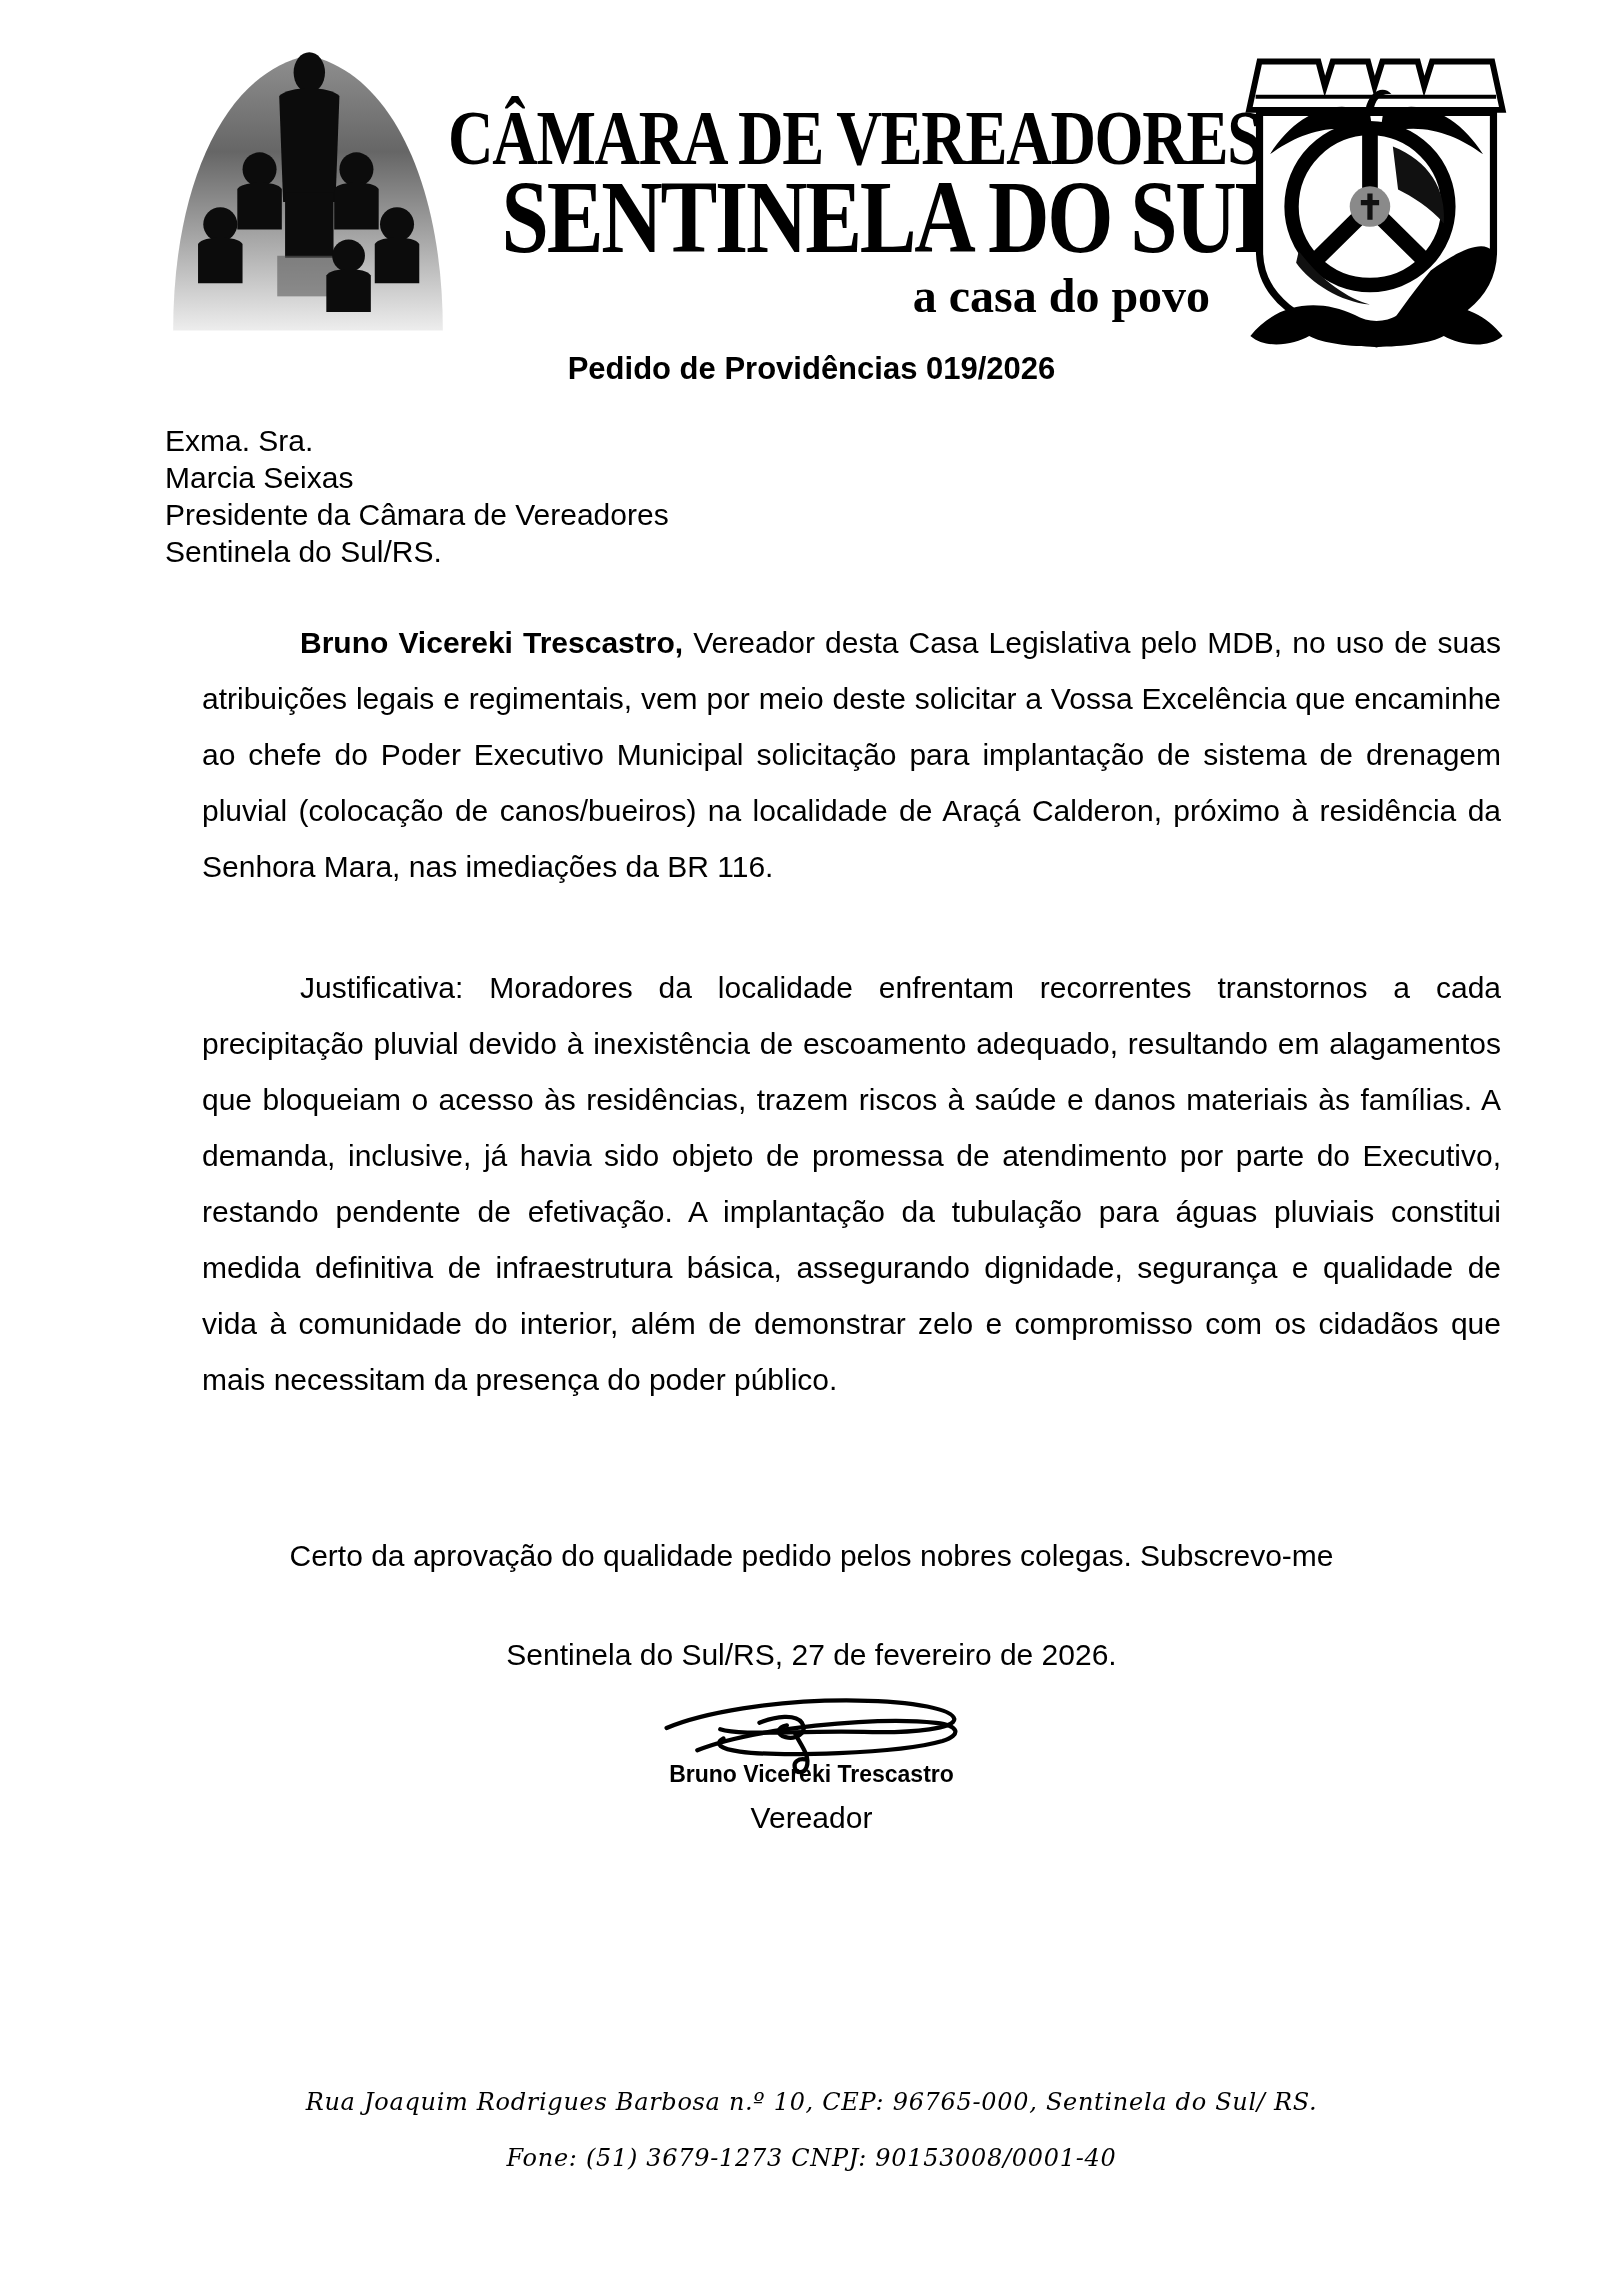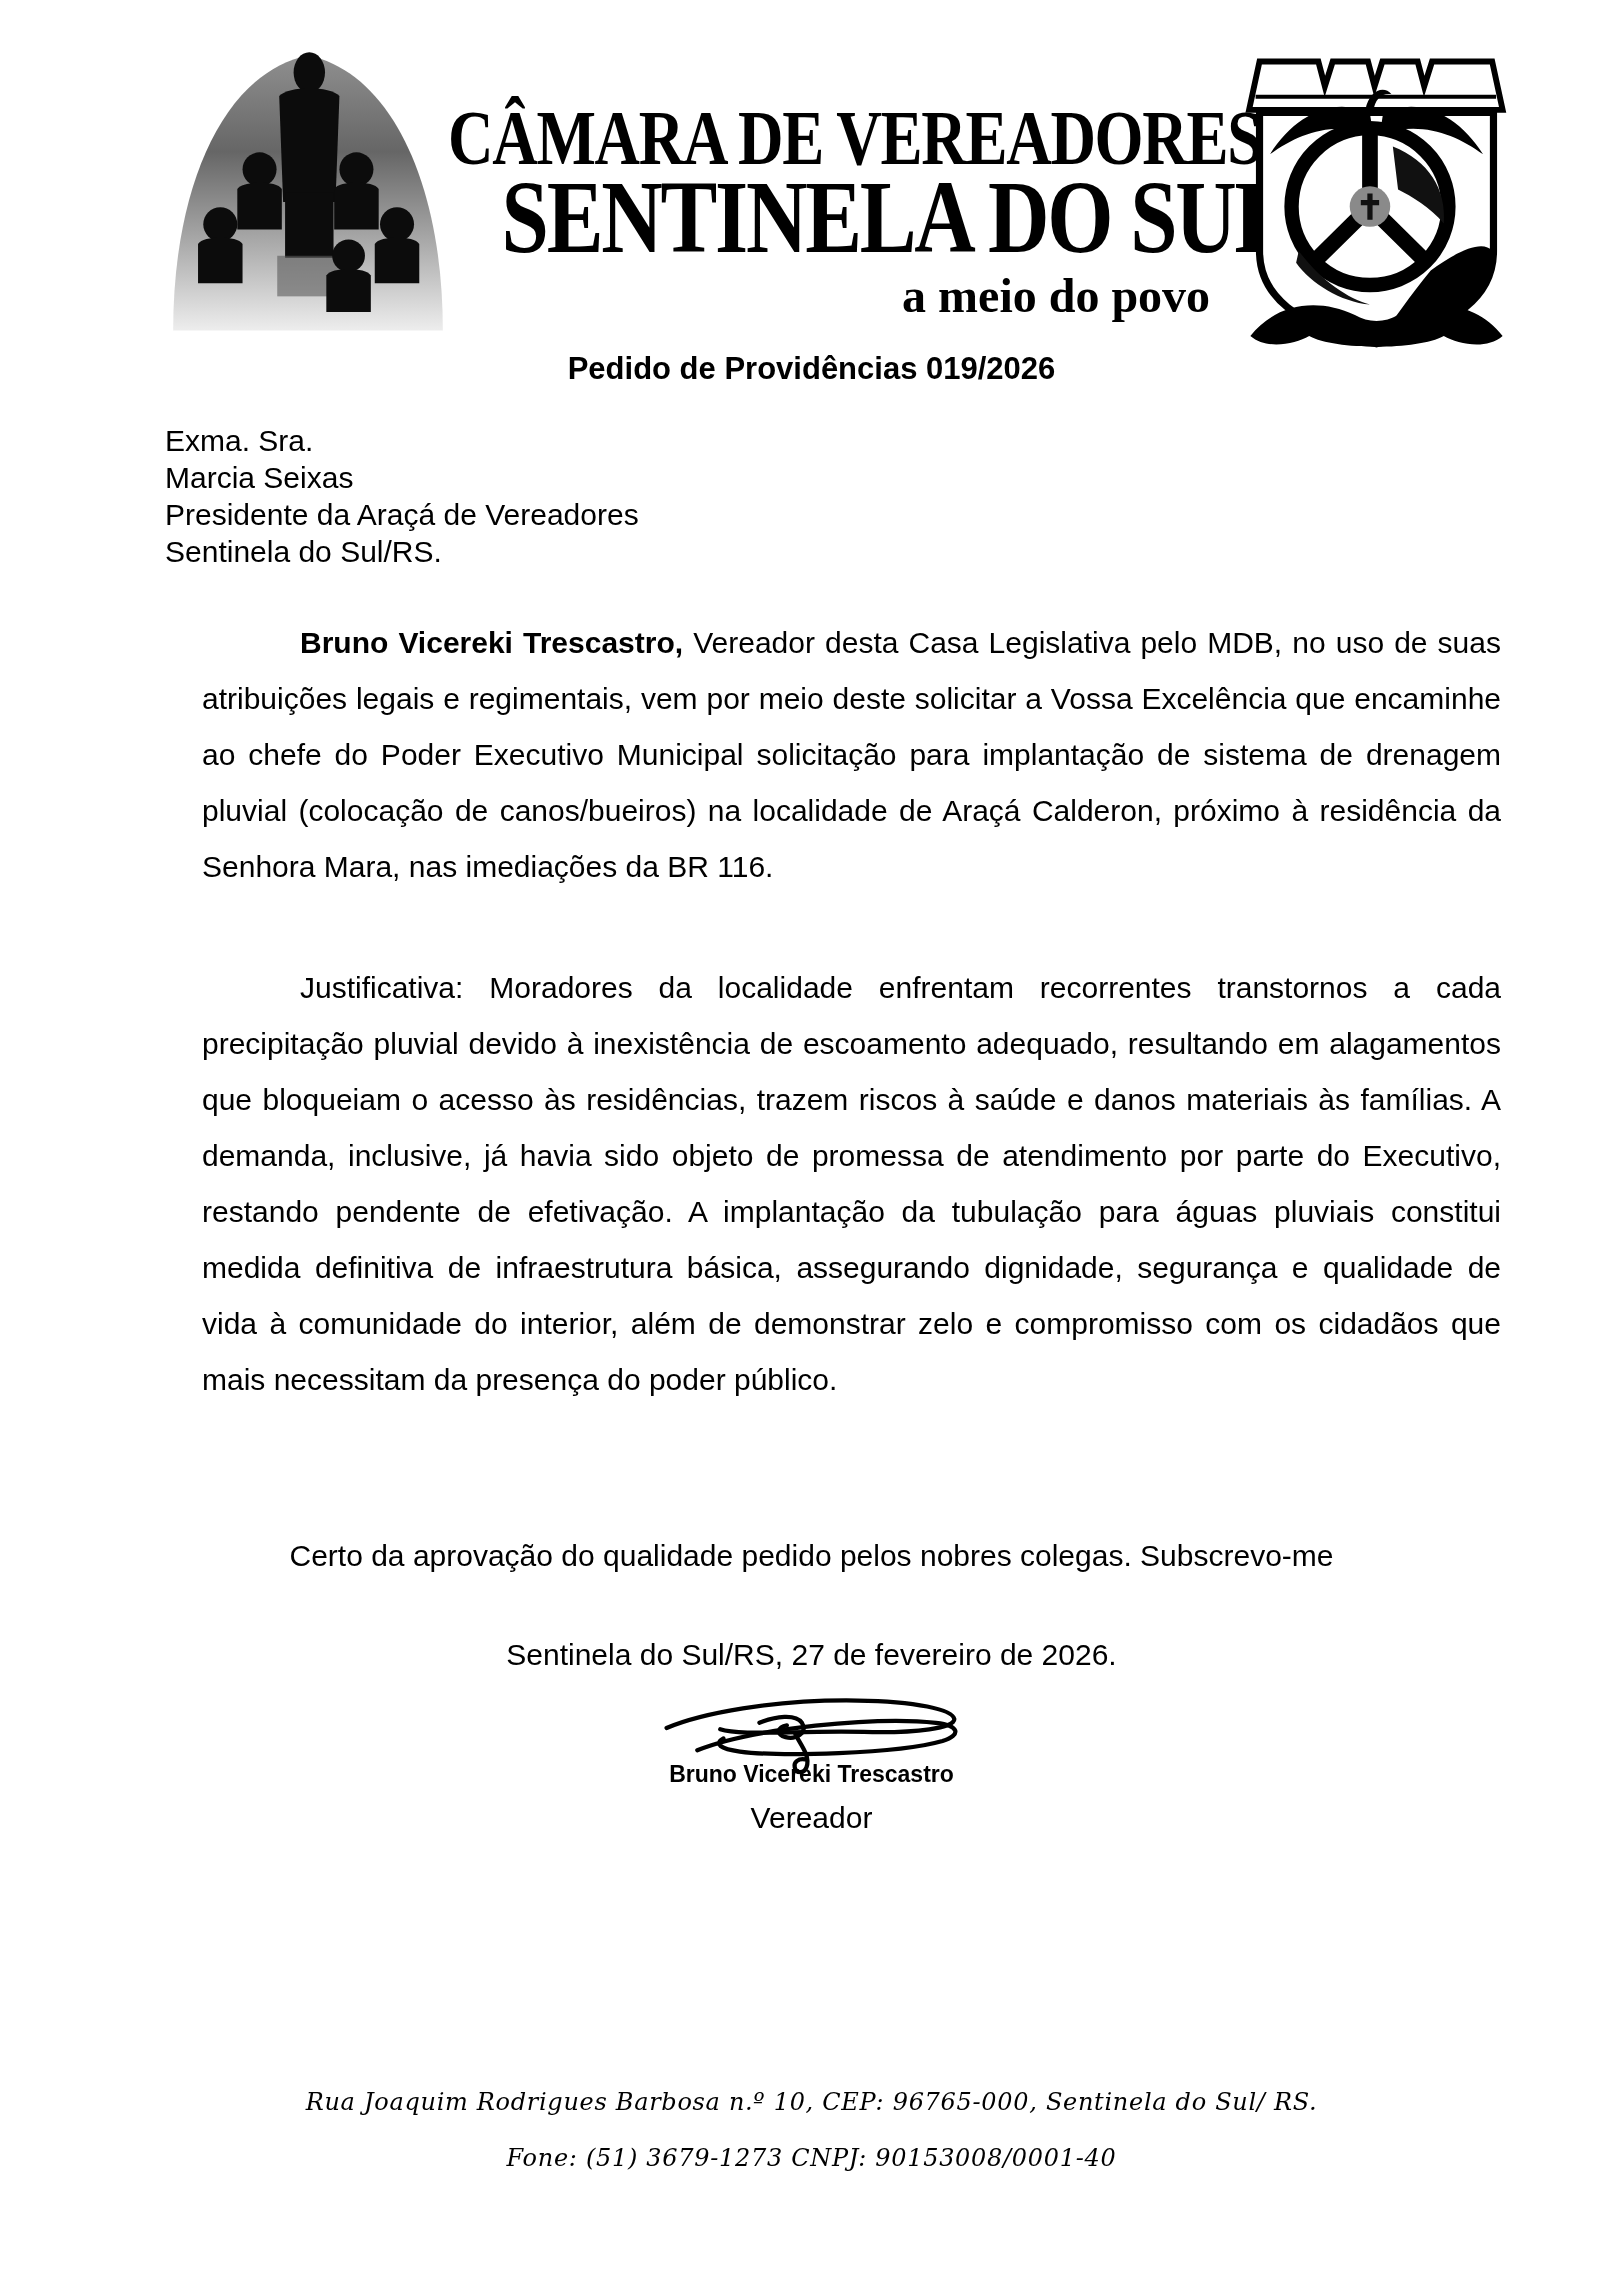--- a/index.html
+++ b/index.html
@@ -82,21 +82,21 @@
           <path d="M322,314 C330,301 382,301 390,314 L390,374 L322,374 Z"></path>
         <circle cx="282" cy="332" r="25"></circle>
           <path d="M248,362 C256,349 308,349 316,362 L316,418 L248,418 Z"></path>
       </g>
     </svg>
   </div>
 
   <div class="header-text">
     <div class="org1">CÂMARA DE VEREADORES</div>
     <div class="org2">SENTINELA DO SUL</div>
-    <div class="tagline">a meio do povo</div>
+    <div class="tagline">a casa do povo</div>
   </div>
 
   <div class="crest">
     <svg viewBox="0 0 430 450" width="281" height="296">
 
       <path d="M20,84 L36,10 L126,10 L136,48 L148,10 L202,10 L212,48 L224,10 L278,10 L288,48 L300,10 L392,10 L408,84 Z" fill="#fff" stroke="#000" stroke-width="9"></path>
       <line x1="30" y1="64" x2="398" y2="64" stroke="#000" stroke-width="6"></line>
 
       <path d="M36,88 L394,88 L394,300 C394,368 340,414 215,442 C90,414 36,368 36,300 Z" fill="#fff" stroke="#000" stroke-width="11"></path>
 
@@ -116,21 +116,21 @@
 
       <path d="M22,430 C60,382 122,370 182,398 C202,410 228,410 248,398 C308,370 370,382 408,430 C382,452 340,442 318,430 C278,452 152,452 112,430 C90,442 48,452 22,430 Z" fill="#000"></path>
     </svg>
   </div>
 
   <div class="doc-title">Pedido de Providências 019/2026</div>
 
   <div class="addressee">
     <div>Exma. Sra.</div>
     <div>Marcia Seixas</div>
-    <div>Presidente da Araçá de Vereadores</div>
+    <div>Presidente da Câmara de Vereadores</div>
     <div>Sentinela do Sul/RS.</div>
   </div>
 
   <div class="body-text">
     <p class="p1"><span class="bold">Bruno Vicereki Trescastro,</span>
 <span>Vereador desta Casa Legislativa pelo MDB, no uso de suas atribuições legais e regimentais, vem por meio deste solicitar a Vossa Excelência que encaminhe ao chefe do Poder Executivo Municipal solicitação para implantação de sistema de drenagem pluvial (colocação de canos/bueiros) na localidade de Araçá Calderon, próximo à residência da Senhora Mara, nas imediações da BR 116.</span></p>
     <p class="p2">Justificativa: Moradores da localidade enfrentam recorrentes transtornos a cada precipitação pluvial devido à inexistência de escoamento adequado, resultando em alagamentos que bloqueiam o acesso às residências, trazem riscos à saúde e danos materiais às famílias. A demanda, inclusive, já havia sido objeto de promessa de atendimento por parte do Executivo, restando pendente de efetivação. A implantação da tubulação para águas pluviais constitui medida definitiva de infraestrutura básica, assegurando dignidade, segurança e qualidade de vida à comunidade do interior, além de demonstrar zelo e compromisso com os cidadãos que mais necessitam da presença do poder público.</p>
   </div>
 
   <div class="closing">Certo da aprovação do qualidade pedido pelos nobres colegas. Subscrevo-me</div>

